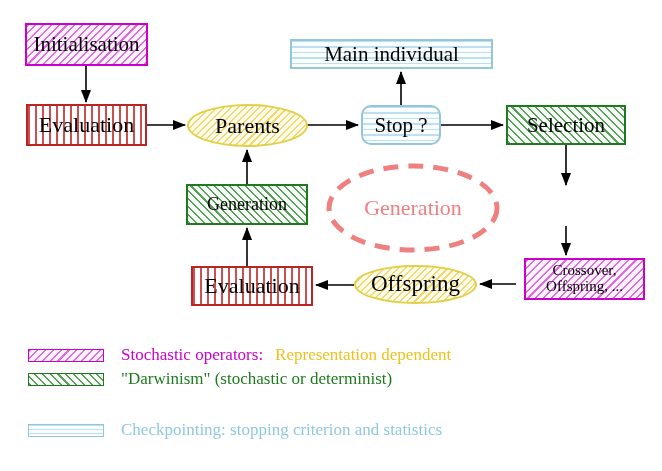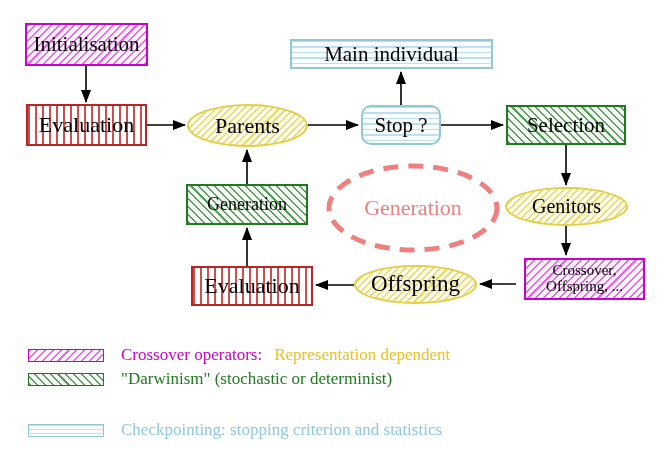--- a/index.html
+++ b/index.html
@@ -113,23 +113,20 @@
   </div>
 
   <div id="n-stop" class="node stripe-cyan rounded">
     <span>Stop ?</span>
   </div>
 
   <div id="n-selection" class="node hatch-green">
     <span>Selection</span>
   </div>
 
-  <div id="n-genitors" class="node ellipse-yellow">
-    <span>Genitors</span>
-  </div>
 
   <div id="n-replacement" class="node hatch-green">
     <span>Generation</span>
   </div>
 
   <div id="n-evaluation-bottom" class="node stripe-red">
     <span>Evaluation</span>
   </div>
 
   <div id="n-offspring" class="node ellipse-yellow">
@@ -140,21 +137,21 @@
     <span>Crossover,</span>
     <span>Offspring, ...</span>
   </div>
 
   <div id="n-generation" class="node">
     <span>Generation</span>
   </div>
 
   <div id="legend-1" class="legend-row">
     <span class="swatch hatch-magenta"></span>
-    <span class="t-magenta">Crossover operators:</span>
+    <span class="t-magenta">Stochastic operators:</span>
     <span class="t-gold">Representation dependent</span>
   </div>
 
   <div id="legend-2" class="legend-row">
     <span class="swatch hatch-green"></span>
     <span class="t-green">"Darwinism" (stochastic or determinist)</span>
   </div>
 
 
   <div id="legend-4" class="legend-row">

